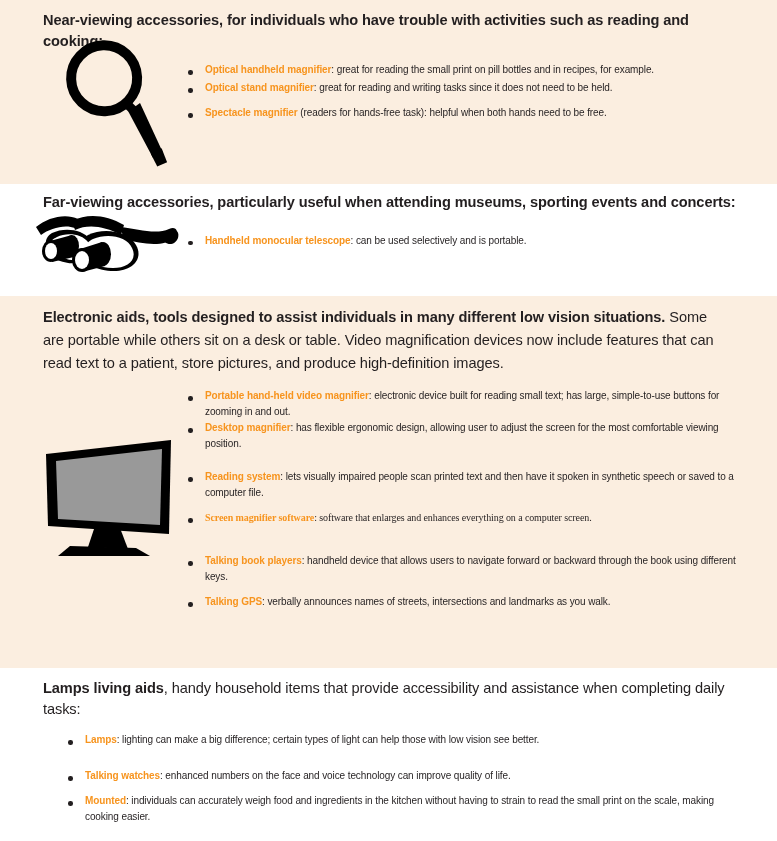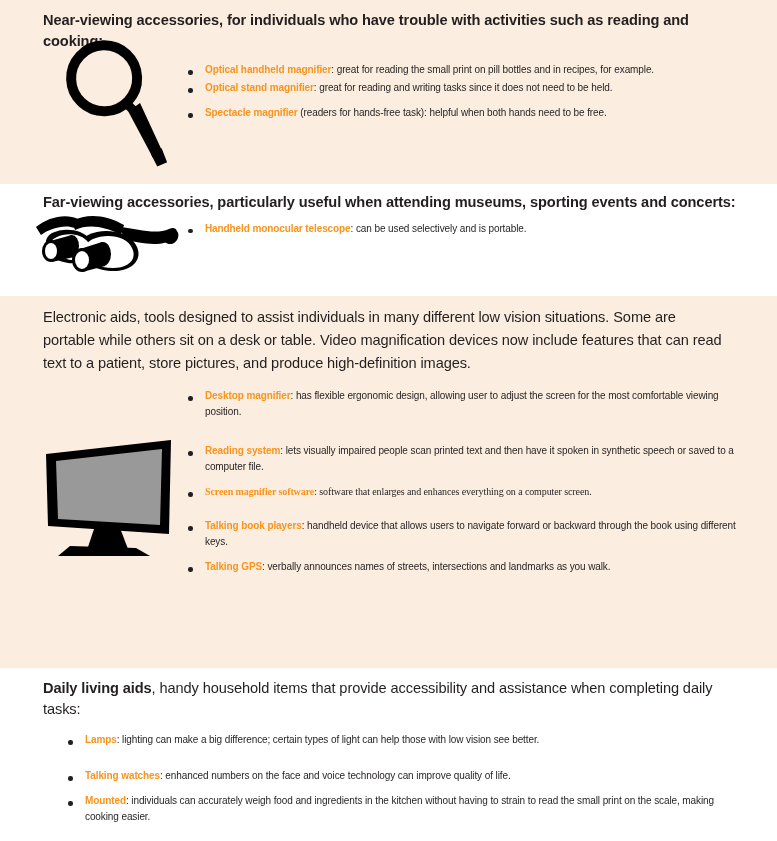--- a/index.html
+++ b/index.html
@@ -42,21 +42,21 @@
     font-weight: 400;
   }
   .intro {
     margin: 0;
     padding: 0 48px 0 43px;
     font-size: 14.6px;
     line-height: 1.58;
     color: #231f20;
     letter-spacing: -0.1px;
   }
-  .intro .bold { font-weight: 400; text-align: center; }
+  .intro .bold { font-weight: 700; text-align: center; }
 
   
   ul.bullets {
     list-style: none;
     margin: 0;
     padding: 0;
   }
   ul.bullets.deep { padding-left: 188px; }
   ul.bullets.shallow { padding-left: 68px; }
 
@@ -158,21 +158,21 @@
           <ellipse cx="75" cy="43" rx="8" ry="12"></ellipse>
         </g>
 
         <ellipse cx="23" cy="40" rx="9" ry="11" fill="#000000"></ellipse>
         <ellipse cx="23" cy="40" rx="6" ry="8" fill="#ffffff"></ellipse>
         <ellipse cx="54" cy="49" rx="10" ry="12" fill="#000000"></ellipse>
         <ellipse cx="54" cy="49" rx="7" ry="9" fill="#ffffff"></ellipse>
       </svg>
     </div>
 
-    <ul class="bullets deep" style="margin-top:8px;">
+    <ul class="bullets deep" style="margin-top:20px;">
       <li>
         <span class="dot"></span>
         <span class="term">Handheld monocular telescope</span><span>: can be used selectively and is portable.</span>
       </li>
     </ul>
   </div>
 
   <div class="section peach" style="height:372px;padding-top:10px;">
 
     <div class="intro">
@@ -186,58 +186,62 @@
 
         <path d="M 16 25 L 122 13 L 120 89 L 18 83 Z" fill="#999999"></path>
 
         <path d="M 55 90 L 80 92 L 88 113 L 48 111 Z" fill="#000000"></path>
 
         <path d="M 30 110 L 96 112 L 110 120 L 18 120 Z" fill="#000000"></path>
       </svg>
     </div>
 
     <ul class="bullets deep" style="margin-top:13px;">
+      <li>
+        <span class="dot"></span>
+        <span class="term">Portable hand-held video magnifier</span><span>: electronic device built for reading small text; has large, simple-to-use buttons for zooming in and out.</span>
+      </li>
+      <li style="">
+        <span class="dot"></span>
+        <span class="term">Desktop magnifier</span><span>: has flexible ergonomic design, allowing user to adjust the screen for the most comfortable viewing position.</span>
+      </li>
+      <li style="margin-top:17px;">
+        <span class="dot"></span>
+        <span class="term">Reading system</span><span>: lets visually impaired people scan printed text and then have it spoken in synthetic speech or saved to a computer file.</span>
+      </li>
+      <li style="margin-top:9px;font-family:Liberation Serif, serif;">
+        <span class="dot"></span>
+        <span class="term">Screen magnifier software</span><span>: software that enlarges and enhances everything on a computer screen.</span>
+      </li>
+      <li style="margin-top:27px;">
+        <span class="dot"></span>
+        <span class="term">Talking book players</span><span>: handheld device that allows users to navigate forward or backward through the book using different keys.</span>
+      </li>
       <li style="margin-top:9px;">
         <span class="dot"></span>
-        <span class="term">Desktop magnifier</span><span>: has flexible ergonomic design, allowing user to adjust the screen for the most comfortable viewing position.</span>
-      </li>
-      <li style="margin-top:23px;">
-        <span class="dot"></span>
-        <span class="term">Reading system</span><span>: lets visually impaired people scan printed text and then have it spoken in synthetic speech or saved to a computer file.</span>
-      </li>
-      <li style="margin-top:9px;font-family:Liberation Serif, serif;">
-        <span class="dot"></span>
-        <span class="term">Screen magnifier software</span><span>: software that enlarges and enhances everything on a computer screen.</span>
-      </li>
-      <li style="margin-top:18px;">
-        <span class="dot"></span>
-        <span class="term">Talking book players</span><span>: handheld device that allows users to navigate forward or backward through the book using different keys.</span>
+        <span class="term">Talking GPS</span><span>: verbally announces names of streets, intersections and landmarks as you walk.</span>
+      </li>
+    </ul>
+  </div>
+
+  <div class="section white" style="height:173px;padding-top:10px;">
+
+    <div class="heading">
+      <span>Lamps living aids</span><span class="norm">, handy household items that provide accessibility and assistance when completing daily tasks:</span>
+    </div>
+
+    <ul class="bullets shallow" style="margin-top:13px;">
+      <li>
+        <span class="dot"></span>
+        <span class="term">Lamps</span><span>: lighting can make a big difference; certain types of light can help those with low vision see better.</span>
+      </li>
+      <li style="margin-top:20px;">
+        <span class="dot"></span>
+        <span class="term">Talking watches</span><span>: enhanced numbers on the face and voice technology can improve quality of life.</span>
       </li>
       <li style="margin-top:9px;">
         <span class="dot"></span>
-        <span class="term">Talking GPS</span><span>: verbally announces names of streets, intersections and landmarks as you walk.</span>
-      </li>
-    </ul>
-  </div>
-
-  <div class="section white" style="height:173px;padding-top:10px;">
-
-    <div class="heading">
-      <span>Daily living aids</span><span class="norm">, handy household items that provide accessibility and assistance when completing daily tasks:</span>
-    </div>
-
-    <ul class="bullets shallow" style="margin-top:13px;">
-      <li>
-        <span class="dot"></span>
-        <span class="term">Lamps</span><span>: lighting can make a big difference; certain types of light can help those with low vision see better.</span>
-      </li>
-      <li style="margin-top:20px;">
-        <span class="dot"></span>
-        <span class="term">Talking watches</span><span>: enhanced numbers on the face and voice technology can improve quality of life.</span>
-      </li>
-      <li style="margin-top:9px;">
-        <span class="dot"></span>
         <span class="term">Mounted</span><span>: individuals can accurately weigh food and ingredients in the kitchen without having to strain to read the small print on the scale, making cooking easier.</span>
       </li>
     </ul>
   </div>
 
 </div>
 
 </body></html>

